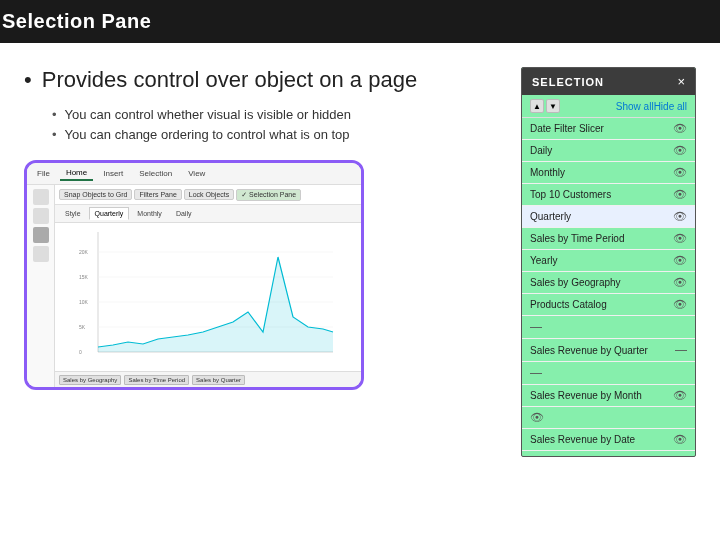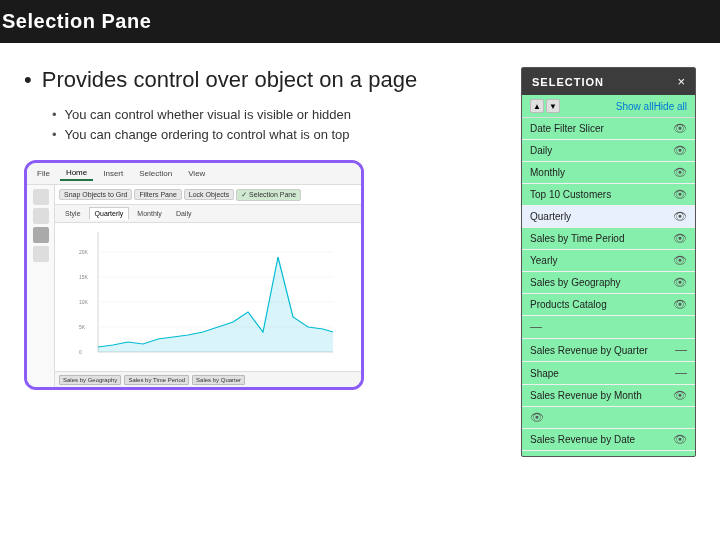--- a/index.html
+++ b/index.html
@@ -461,21 +461,20 @@
           <span class="panel-item-eye" style="font-size: 11px;">👁</span>
         </div>
         <div class="panel-item">
           <span class="panel-item-dash">—</span>
         </div>
         <div class="panel-item">
           <span class="panel-item-name">Sales Revenue by Quarter</span>
           <span class="panel-item-dash">—</span>
         </div>
         <div class="panel-item">
-          <span class="panel-item-name">Shape</span>
           <span class="panel-item-dash">—</span>
         </div>
         <div class="panel-item">
           <span class="panel-item-name">Sales Revenue by Month</span>
           <span class="panel-item-eye" style="font-size: 11px;">👁</span>
         </div>
         <div class="panel-item">
           <span class="panel-item-eye" style="font-size: 11px;">👁</span>
         </div>
         <div class="panel-item">

